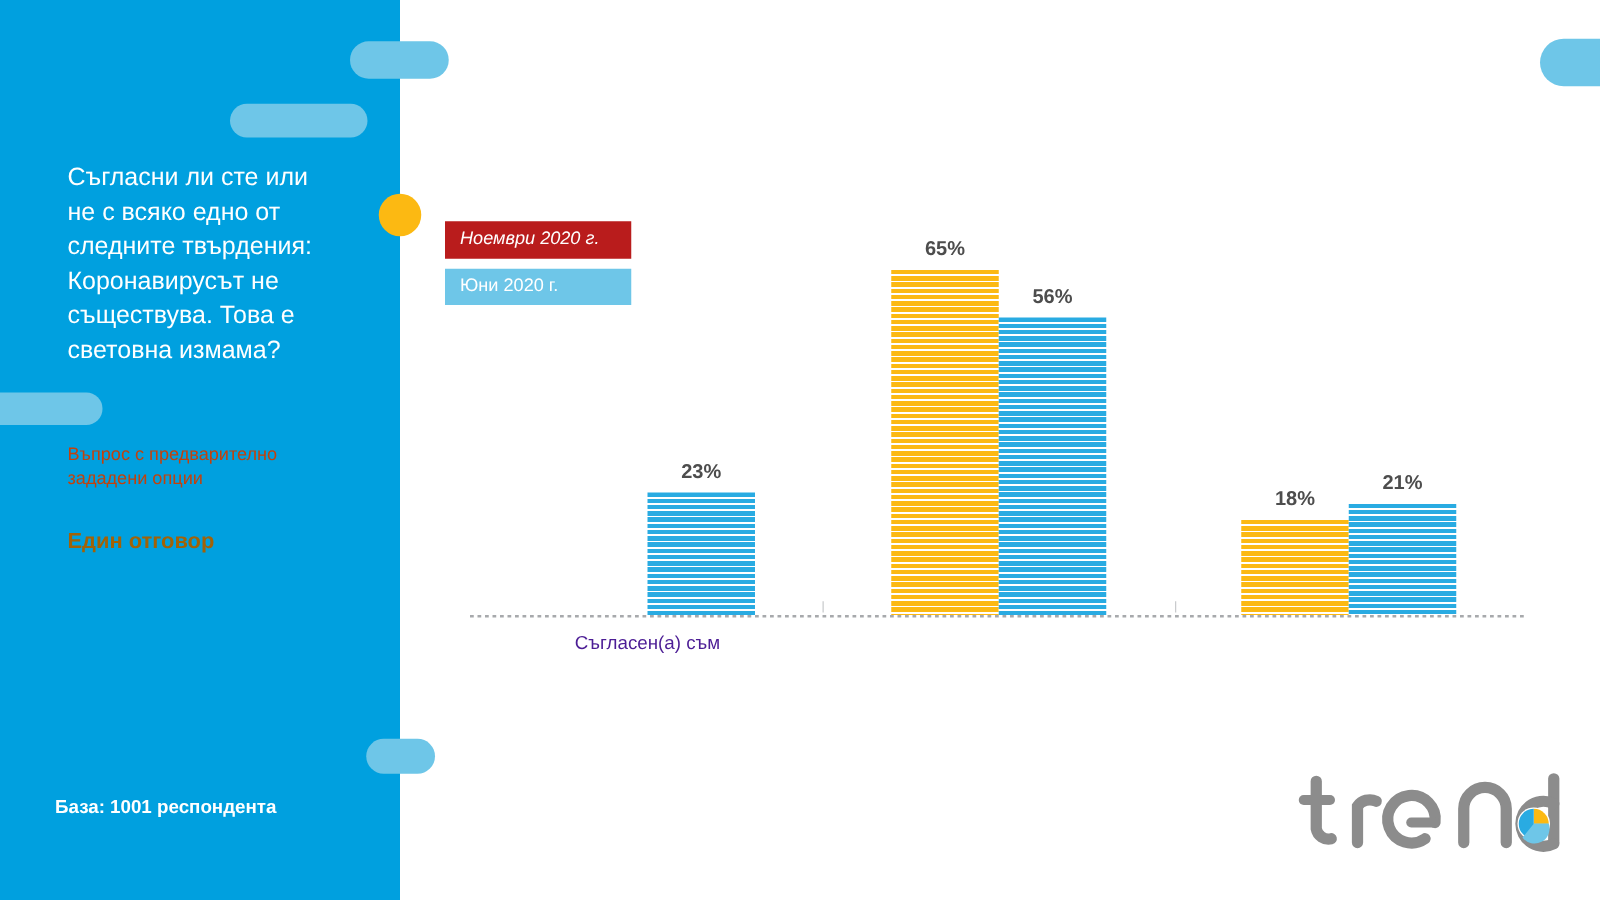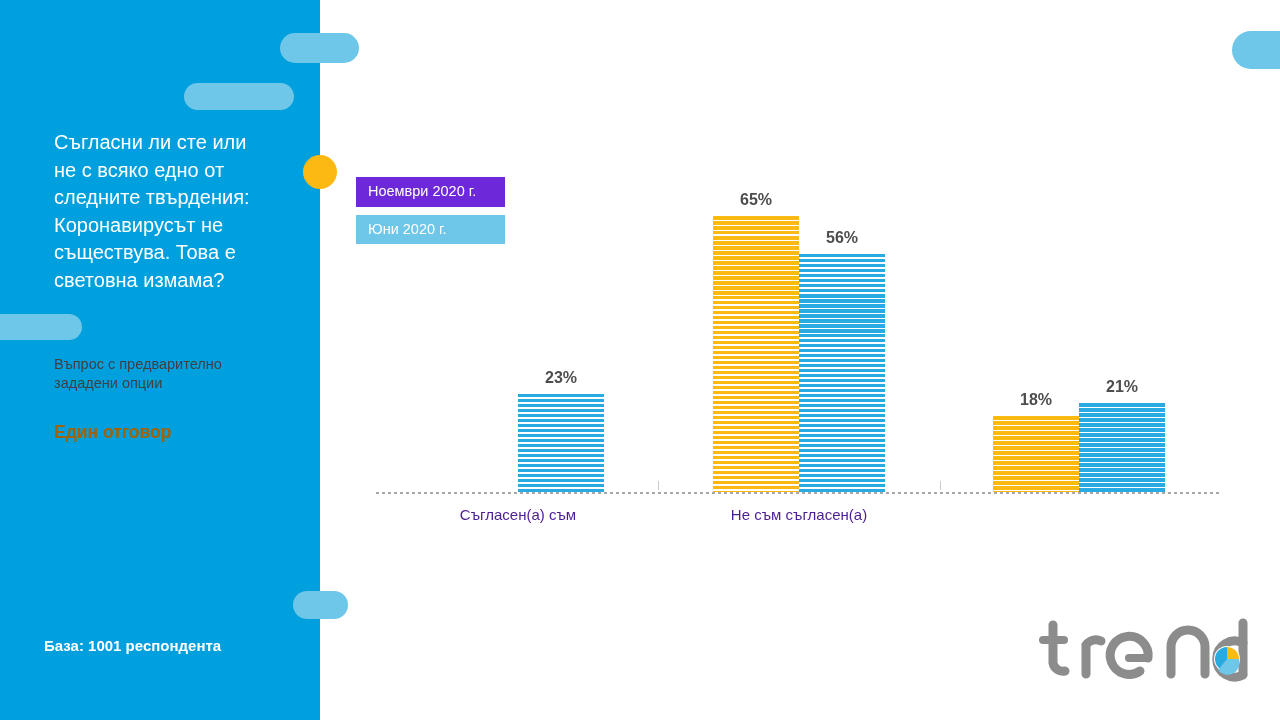--- a/index.html
+++ b/index.html
@@ -27,40 +27,40 @@
     border-radius:50%; background:#FCB912; z-index:3;
   }
 
   .q-text {
     position:absolute; left:54px; top:129px; width:236px;
     color:#ffffff; font-size:20px; line-height:1.38; font-weight:400;
     z-index:4; white-space:pre-line;
   }
   .sub-text {
     position:absolute; left:54px; top:355px; width:240px;
-    color:#404040; font-size:14.5px; line-height:1.32; font-weight:400;
+    color:#c2410c; font-size:14.5px; line-height:1.32; font-weight:400;
     z-index:4; white-space:pre-line;
   }
   .single-answer {
     position:absolute; left:54px; top:422px;
     color:#a16207; font-size:17.5px; font-weight:700; z-index:4;
   }
   .base-text {
     position:absolute; left:44px; top:637px;
     color:#ffffff; font-size:15px; font-weight:700; z-index:4;
   }
 
   
   .legend { position:absolute; left:356px; top:177px; z-index:5; }
   .legend-item {
     display:block; color:#ffffff; font-size:14.5px; font-weight:400;
     padding:7px 12px 8px 12px; margin-bottom:8px; width:149px;
     line-height:1;
   }
-  .legend-nov { background:#6d28d9; }
+  .legend-nov { background:#b91c1c;font-style:italic; }
   .legend-jun { background:#6EC6E8; }
 
   
   .chart { position:absolute; left:0; top:0; width:1280px; height:720px; z-index:4; }
 
   .axis-line {
     position:absolute; left:376px; top:492px; width:844px; height:2px;
     background-image:linear-gradient(to right,#A7A9AC 0 3px, transparent 3px 6px);
     background-size:6px 2px; background-repeat:repeat-x;
   }
@@ -124,21 +124,20 @@
       <div class="bar bar-jun" style="position: absolute; left: 518px; top: 394.25px; height: 97.75px;">
         <div class="bar-label">23%</div>
       </div>
       <div class="cat-label" style="left: 368px;">Съгласен(а) съм</div>
       <div class="bar bar-nov" style="position: absolute; left: 713px; top: 215.75px; height: 276.25px;">
         <div class="bar-label">65%</div>
       </div>
       <div class="bar bar-jun" style="position: absolute; left: 799px; top: 254px; height: 238px;">
         <div class="bar-label">56%</div>
       </div>
-      <div class="cat-label" style="left: 649px;">Не съм съгласен(а)</div>
       <div class="bar bar-nov" style="position: absolute; left: 993px; top: 415.5px; height: 76.5px;">
         <div class="bar-label">18%</div>
       </div>
       <div class="bar bar-jun" style="position: absolute; left: 1079px; top: 402.75px; height: 89.25px;">
         <div class="bar-label">21%</div>
       </div>
     </div>
 
   <div class="logo">
     <svg width="230" height="70" viewBox="0 0 230 70">

